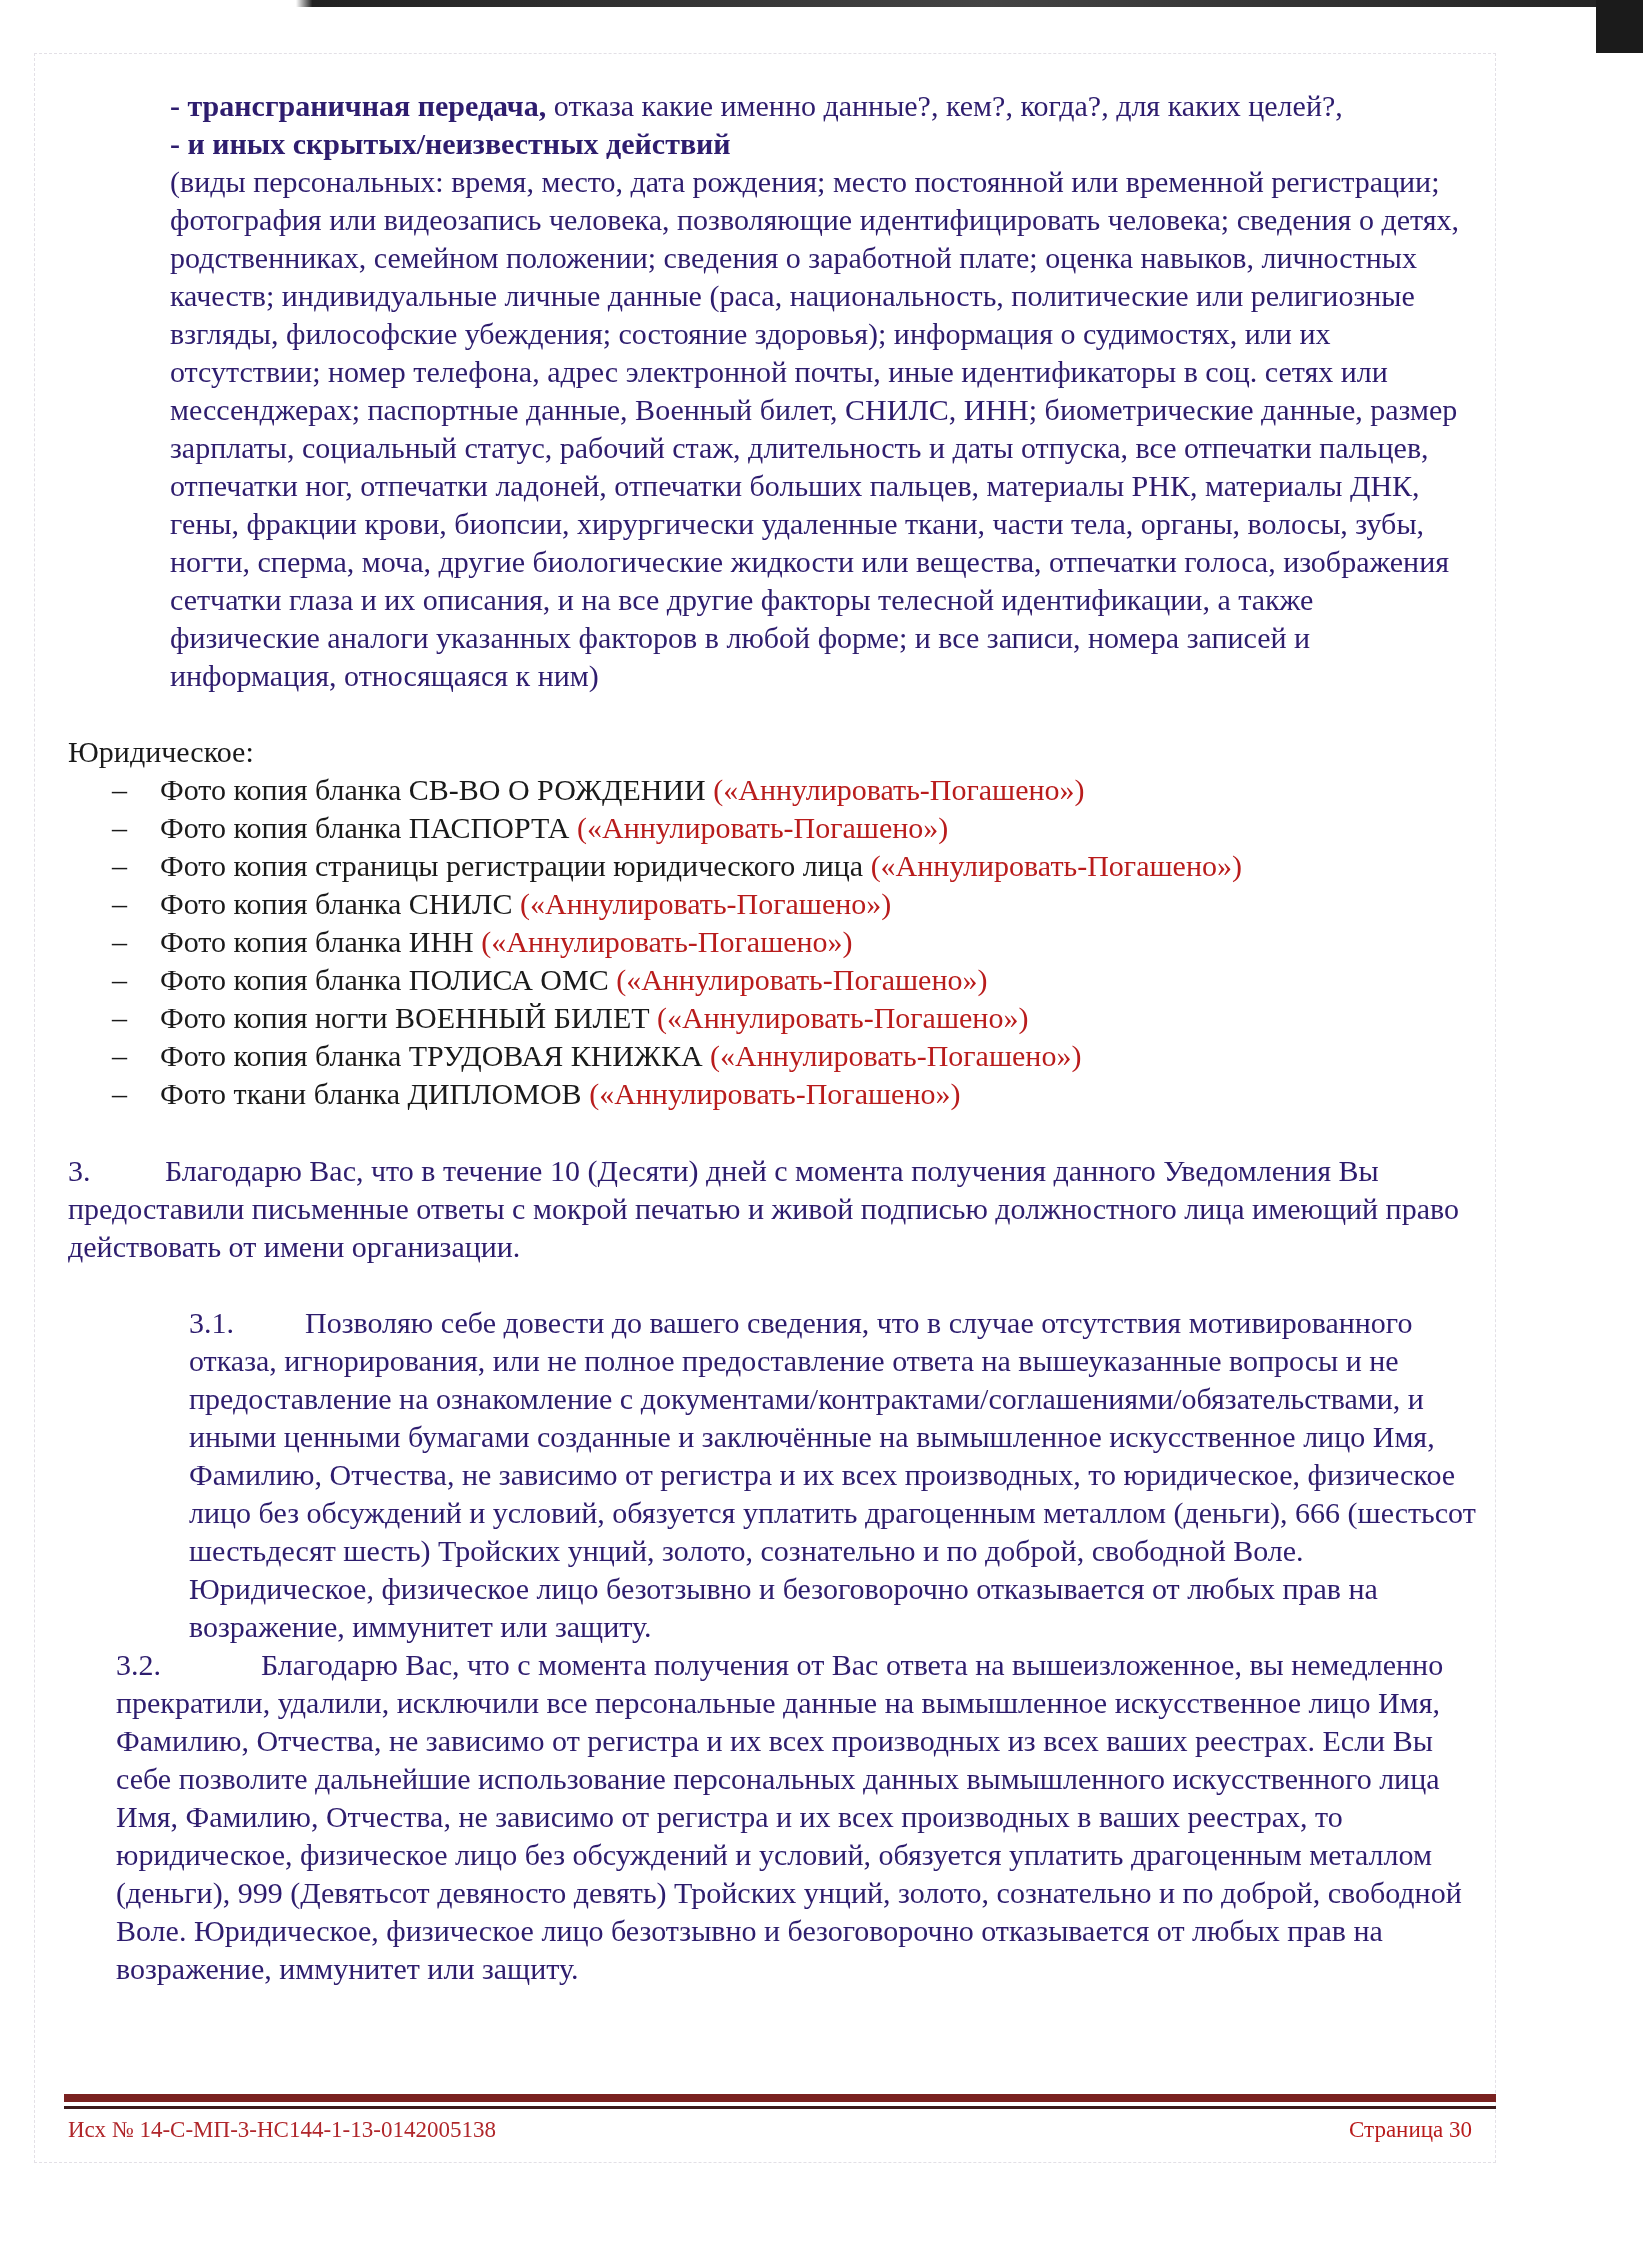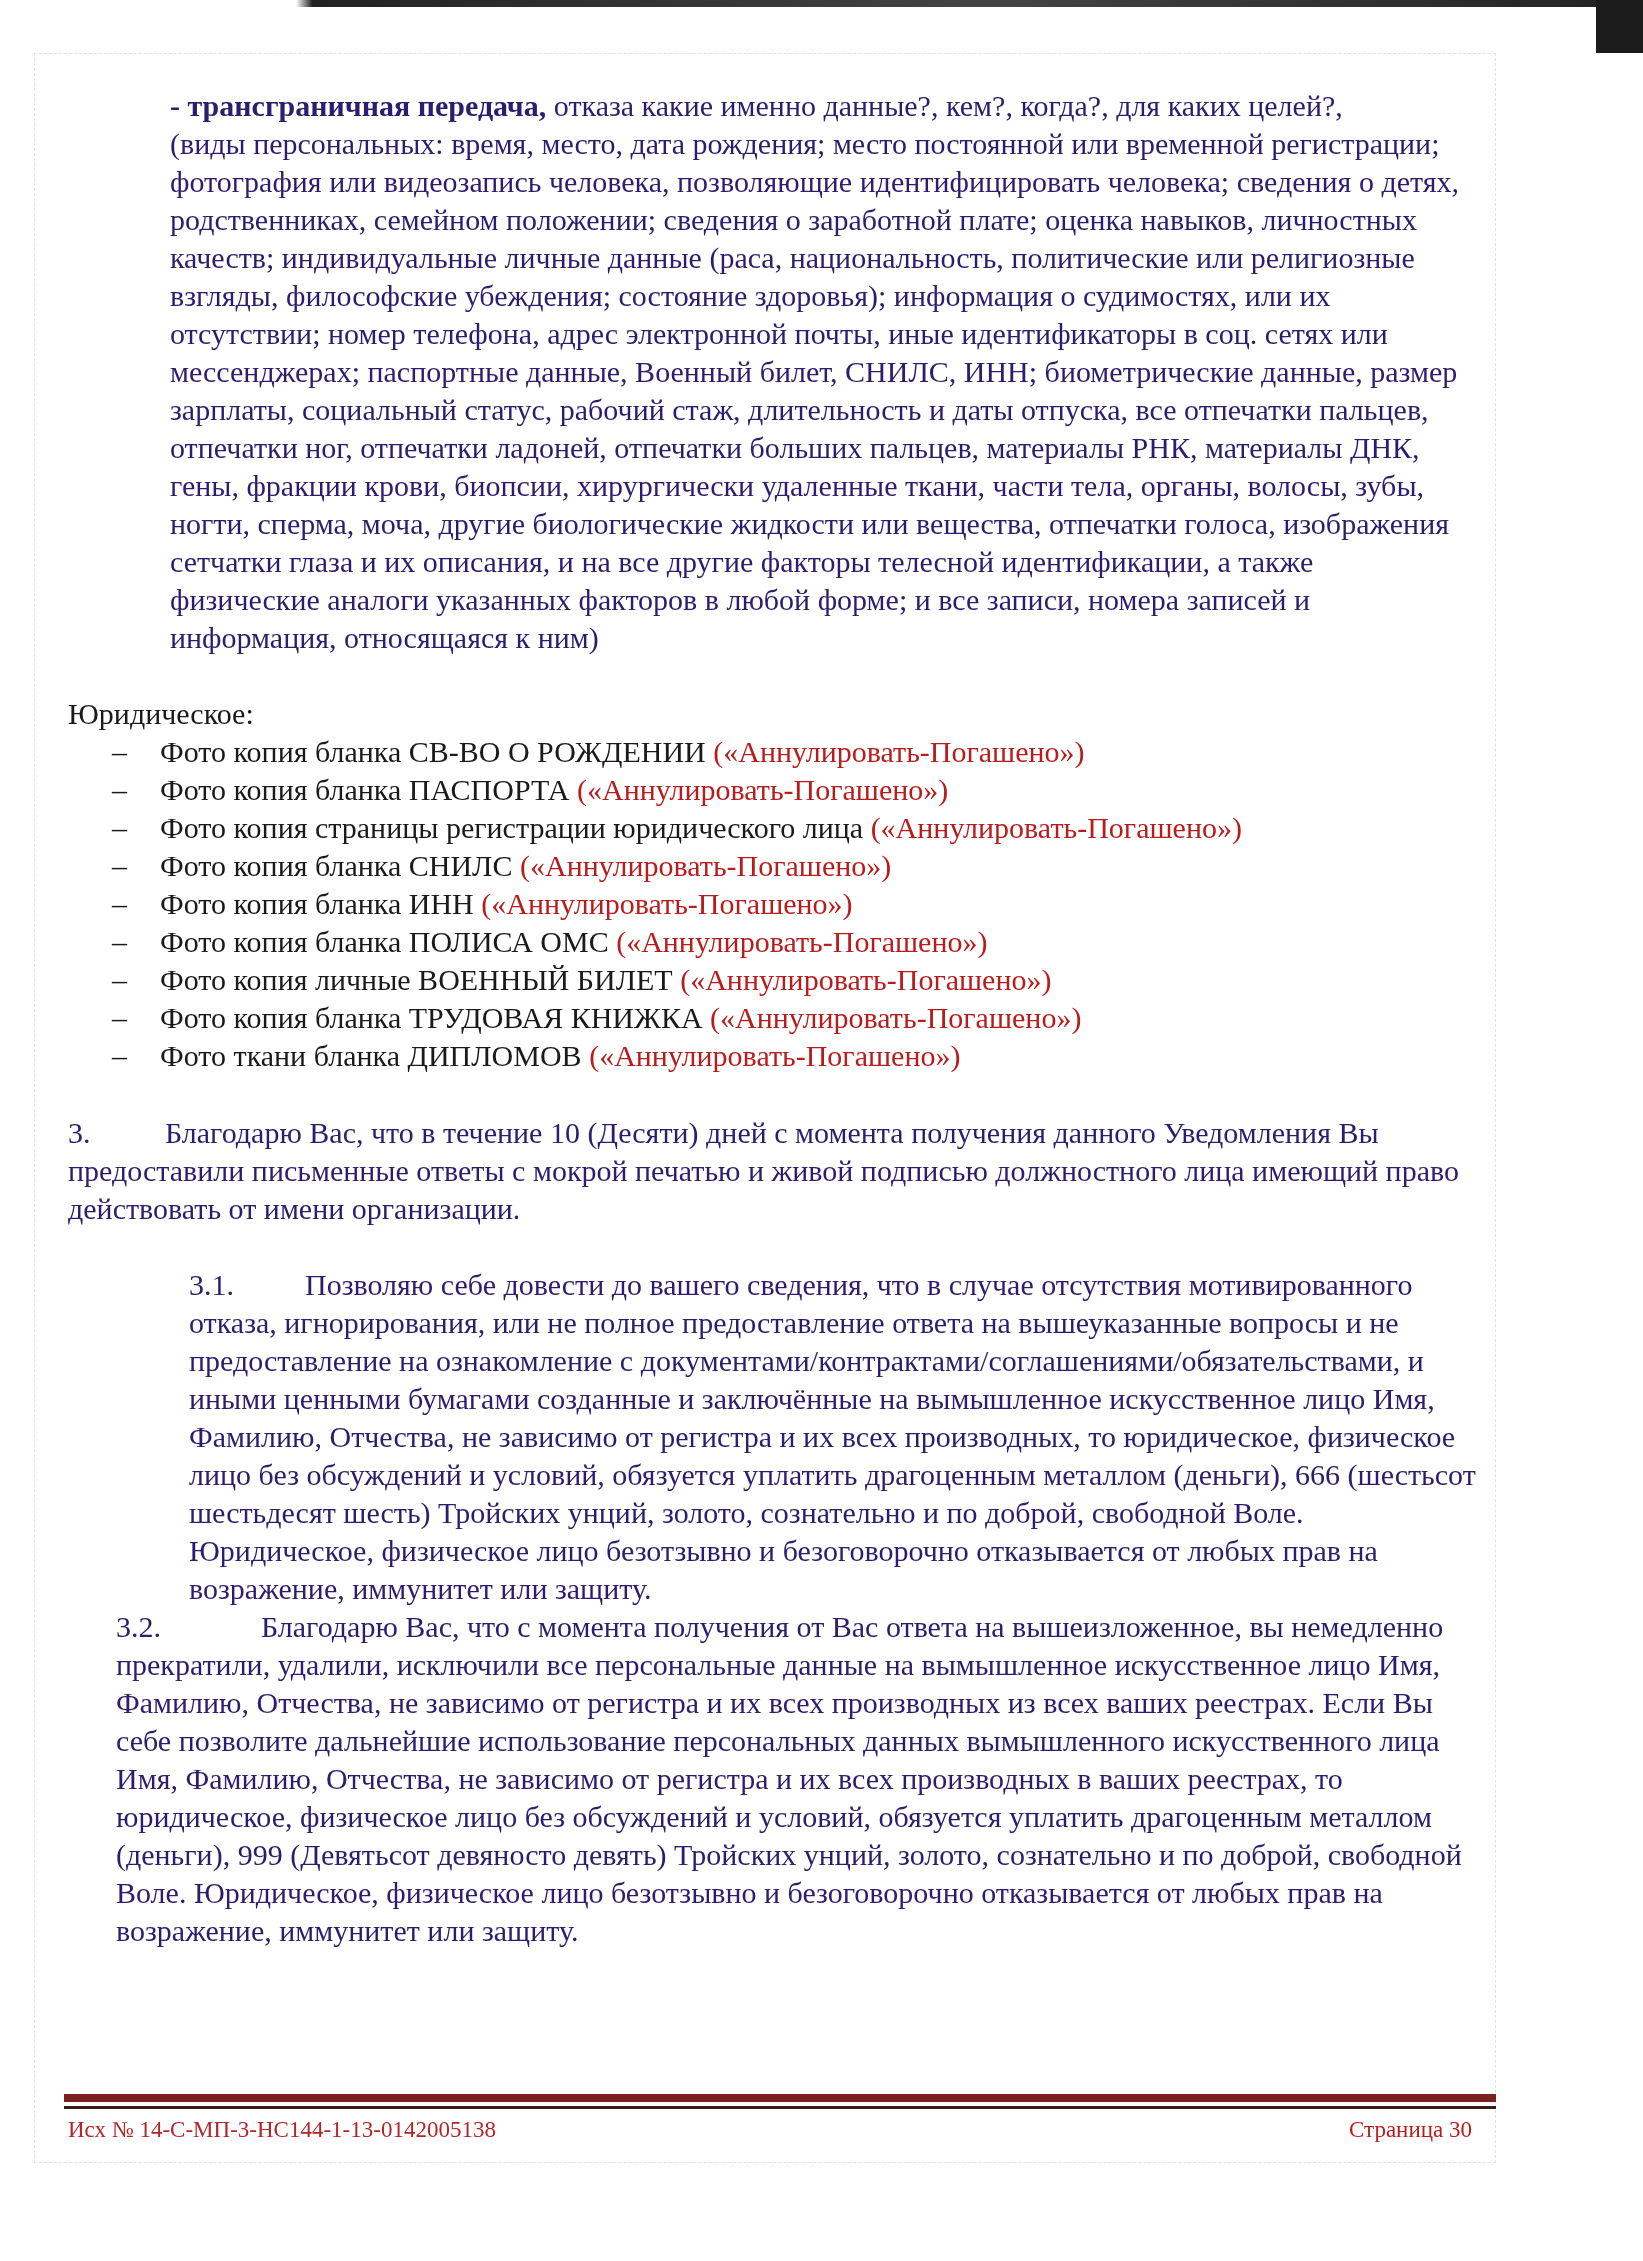--- a/index.html
+++ b/index.html
@@ -56,32 +56,33 @@
 </head>
 <body>
 
 <div class="scan-edge-top"></div>
 <div class="scan-corner"></div>
 <div class="page-frame"></div>
 
 <div class="page">
   <div class="dpd purple">
     <p class="block"><span class="bold">- трансграничная передача,</span><span> отказа какие именно данные?, кем?, когда?, для каких целей?,</span></p>
+    <p class="block bold">- и иных скрытых/неизвестных действий</p>
     <p class="block">(виды персональных: время, место, дата рождения; место постоянной или временной регистрации; фотография или видеозапись человека, позволяющие идентифицировать человека; сведения о детях, родственниках, семейном положении; сведения о заработной плате; оценка навыков, личностных качеств; индивидуальные личные данные (раса, национальность, политические или религиозные взгляды, философские убеждения; состояние здоровья); информация о судимостях, или их отсутствии; номер телефона, адрес электронной почты, иные идентификаторы в соц. сетях или мессенджерах; паспортные данные, Военный билет, СНИЛС, ИНН; биометрические данные,  размер зарплаты, социальный статус, рабочий стаж, длительность и даты отпуска, все отпечатки пальцев, отпечатки ног, отпечатки ладоней, отпечатки больших пальцев, материалы РНК, материалы ДНК, гены, фракции крови, биопсии, хирургически удаленные ткани, части тела, органы, волосы, зубы, ногти, сперма, моча, другие биологические жидкости или вещества, отпечатки голоса, изображения сетчатки глаза и их описания, и на все другие факторы телесной идентификации, а также физические аналоги указанных факторов в любой форме; и все записи, номера записей и информация, относящаяся к ним)</p>
   </div>
 
   <p class="block black apps-title">Юридическое:</p>
   <ul class="app-list black">
     <li><span class="dash">–</span><span>Фото копия бланка СВ-ВО О РОЖДЕНИИ</span> <span class="red">(«Аннулировать-Погашено»)</span></li>
     <li><span class="dash">–</span><span>Фото копия бланка ПАСПОРТА</span> <span class="red">(«Аннулировать-Погашено»)</span></li>
     <li><span class="dash">–</span><span>Фото копия страницы регистрации юридического лица</span> <span class="red">(«Аннулировать-Погашено»)</span></li>
     <li><span class="dash">–</span><span>Фото копия бланка СНИЛС</span> <span class="red">(«Аннулировать-Погашено»)</span></li>
     <li><span class="dash">–</span><span>Фото копия бланка ИНН</span> <span class="red">(«Аннулировать-Погашено»)</span></li>
     <li><span class="dash">–</span><span>Фото копия бланка ПОЛИСА ОМС</span> <span class="red">(«Аннулировать-Погашено»)</span></li>
-    <li><span class="dash">–</span><span>Фото копия личные ВОЕННЫЙ БИЛЕТ</span> <span class="red">(«Аннулировать-Погашено»)</span></li>
+    <li><span class="dash">–</span><span>Фото копия ногти ВОЕННЫЙ БИЛЕТ</span> <span class="red">(«Аннулировать-Погашено»)</span></li>
     <li><span class="dash">–</span><span>Фото копия бланка ТРУДОВАЯ КНИЖКА</span> <span class="red">(«Аннулировать-Погашено»)</span></li>
     <li><span class="dash">–</span><span>Фото ткани бланка ДИПЛОМОВ</span> <span class="red">(«Аннулировать-Погашено»)</span></li>
   </ul>
 
   <p class="block purple sec3"><span class="num">3.</span><span>Благодарю Вас, что в течение 10 (Десяти) дней с момента получения данного Уведомления Вы предоставили письменные  ответы с мокрой печатью и живой подписью должностного лица имеющий право действовать от имени организации.</span></p>
 
   <p class="block purple sec31"><span class="num">3.1.</span><span>Позволяю себе довести до вашего сведения, что в случае отсутствия мотивированного отказа, игнорирования, или не полное предоставление ответа на вышеуказанные вопросы и не предоставление на ознакомление с документами/контрактами/соглашениями/обязательствами, и иными ценными бумагами созданные и заключённые на вымышленное искусственное  лицо Имя, Фамилию, Отчества, не зависимо от регистра и их всех производных, то юридическое, физическое лицо без обсуждений и условий, обязуется уплатить драгоценным металлом (деньги),  666 (шестьсот шестьдесят шесть) Тройских унций, золото, сознательно и по доброй, свободной Воле. Юридическое, физическое лицо безотзывно и безоговорочно отказывается от любых прав на возражение, иммунитет или защиту.</span></p>
 
   <p class="block purple sec32"><span class="num">3.2.</span><span>Благодарю Вас, что с момента получения от Вас ответа на вышеизложенное, вы немедленно прекратили,  удалили, исключили все персональные данные на вымышленное искусственное  лицо Имя, Фамилию, Отчества, не зависимо от регистра и их всех производных из всех ваших реестрах. Если Вы себе позволите дальнейшие использование персональных данных вымышленного искусственного  лица Имя, Фамилию, Отчества, не зависимо от регистра и их всех производных в ваших реестрах, то юридическое, физическое лицо без обсуждений и условий, обязуется уплатить драгоценным металлом (деньги),  999 (Девятьсот девяносто девять) Тройских унций, золото, сознательно и по доброй, свободной Воле. Юридическое, физическое лицо безотзывно и безоговорочно отказывается от любых прав на возражение, иммунитет или защиту.</span></p>
 </div>

